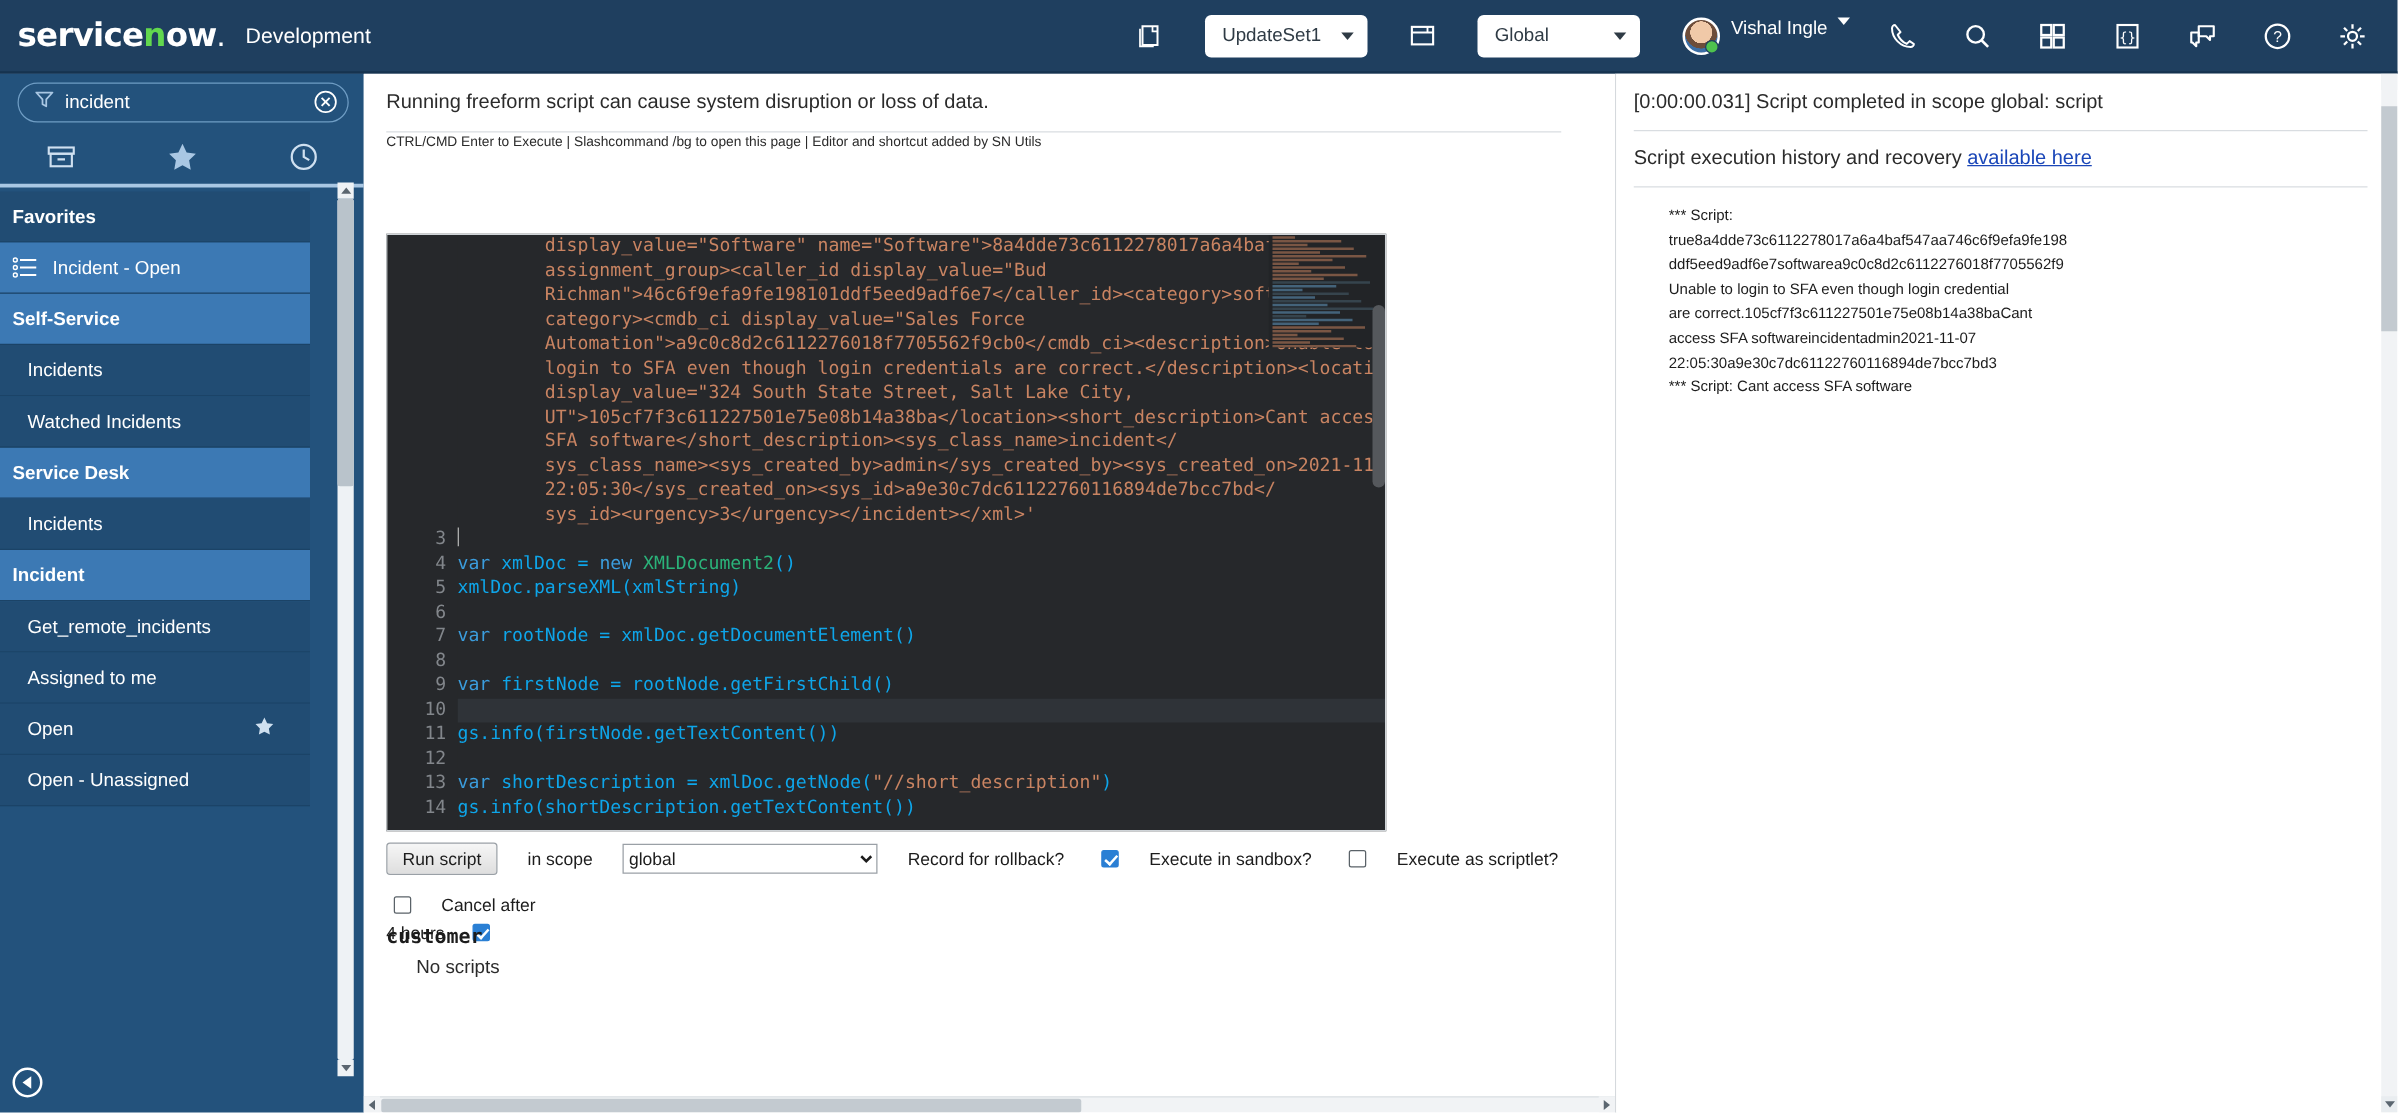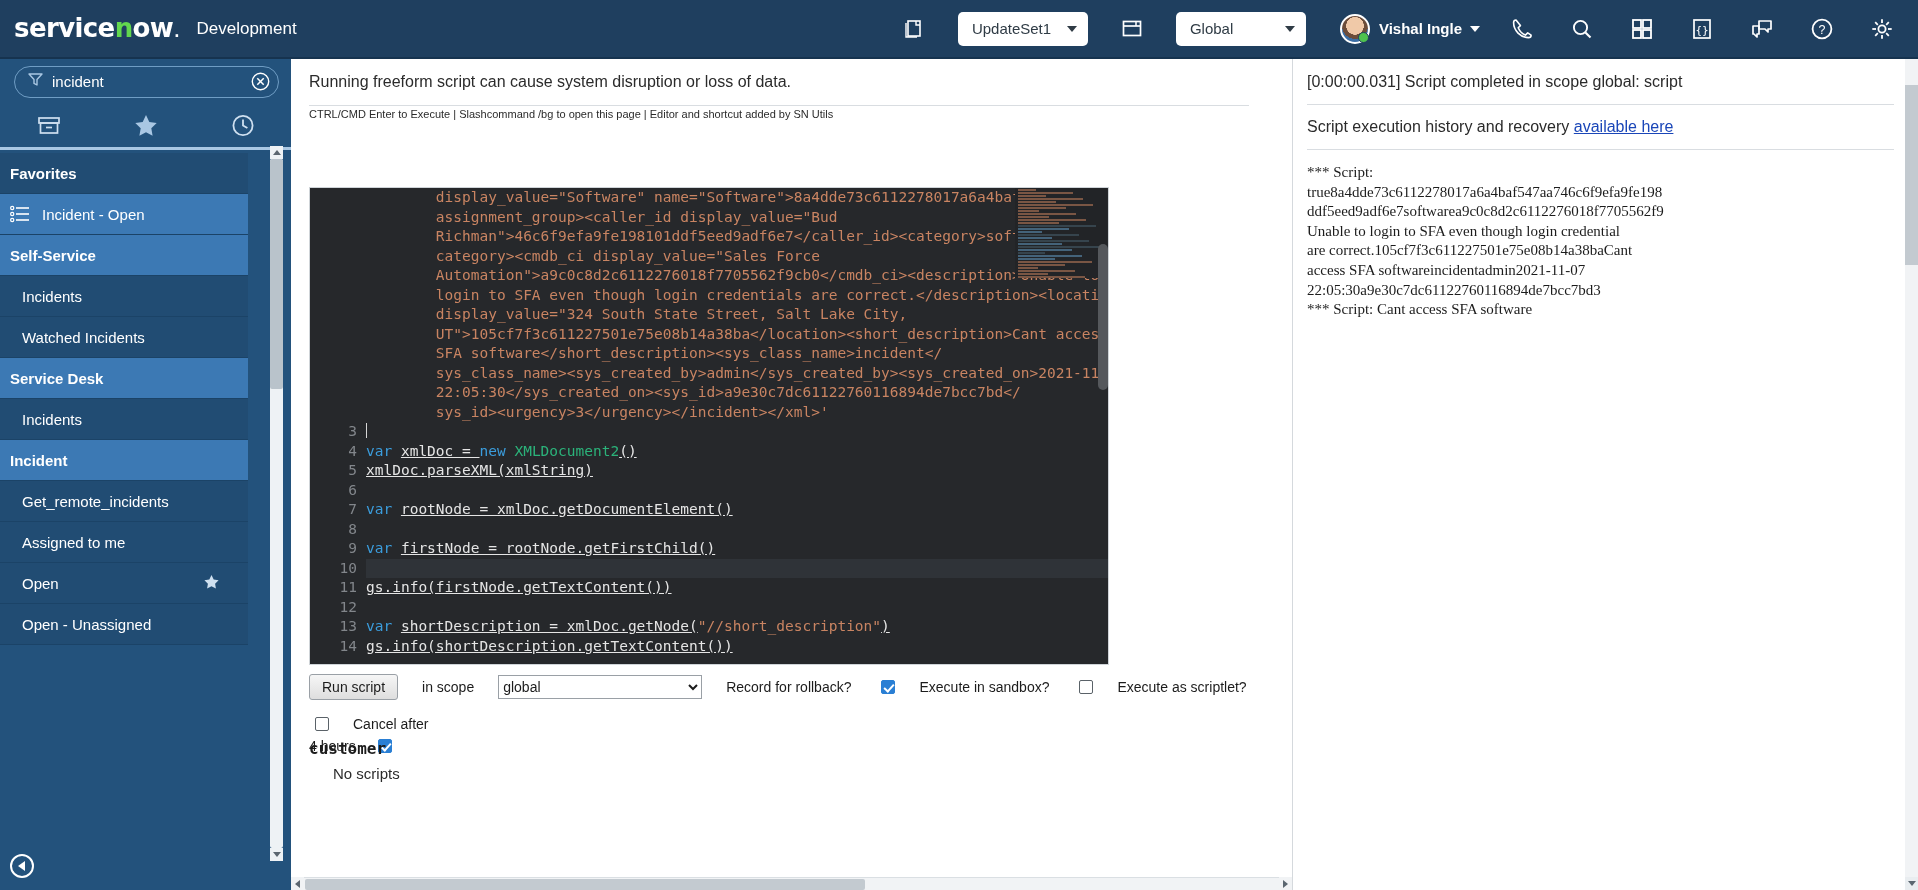--- a/index.html
+++ b/index.html
@@ -38,21 +38,21 @@
     position: relative; background: #ffffff; border-radius: 5px;
     height: 34px; display: flex; align-items: center;
     padding: 0 30px 0 14px; font-size: 15px; color: #2f3b45;
     cursor: pointer; min-width: 130px; margin: 0 6px;
   }
   .pill-select .caret {
     position: absolute; right: 11px; top: 50%; transform: translateY(-50%);
     width: 0; height: 0; border-left: 5px solid transparent;
     border-right: 5px solid transparent; border-top: 6px solid #2f3b45;
   }
-  #avatar-wrap { display: flex; align-items: center; margin: 0 4px 0 12px; cursor: pointer; font-weight: bold; }
+  #avatar-wrap { display: flex; align-items: flex-start; margin: 0 4px 0 12px; cursor: pointer; }
   #avatar {
     width: 30px; height: 30px; border-radius: 50%;
     background: radial-gradient(circle at 50% 38%, #f0c9a8 0 42%, #6d4d3a 43% 62%, #3b6ea5 63% 100%);
     border: 2px solid #ffffff; position: relative;
   }
   #avatar::after {
     content: ''; position: absolute; right: -1px; bottom: -1px;
     width: 9px; height: 9px; border-radius: 50%;
     background: #4ec24e; border: 1.5px solid #1f3f5f;
   }
@@ -162,21 +162,21 @@
   #gutter div { padding-right: 9px; height: 19.5px; }
   #code-area {
     flex: 1; position: relative; color: #d6d6d6; font-size: 14.5px;
     font-family: "DejaVu Sans Mono", monospace; line-height: 19.5px;
     white-space: pre; padding-top: 0; overflow: hidden;
   }
   #code-area .ln { height: 19.5px; }
   .tk-str { color: #c98462; }
   .tk-kw  { color: #3b9ddd; }
   .tk-cls { color: #2bb37a; }
-  .tk-pln { color: #e5e5e5; text-decoration: underline; }
+  .tk-pln { color: #0ea5e9; }
   .cursor-line { background: #2f3338; }
   .caretbar {
     display: inline-block; width: 1px; height: 15px; background: #d6d6d6;
     vertical-align: -2px;
   }
   #minimap {
     position: absolute; right: 1px; top: 0; width: 92px; height: 90px;
     background: #222427; overflow: hidden; pointer-events: none;
   }
   .mm-line { height: 2px; margin: 1px 3px; background: #8a5f4a; opacity: .85; }
@@ -244,23 +244,24 @@
   
   #right-pane {
     flex: 1; position: relative; padding: 14px 24px 0 14px;
     overflow: hidden; background: #ffffff;
   }
   #out-status { font-size: 16px; color: #2b2b2b; }
   .out-rule { height: 1px; background: #d9dde1; margin: 13px 0 13px 0; width: 100%; }
   #out-history { font-size: 16px; color: #2b2b2b; }
   #history-link { color: #1a46b8; text-decoration: underline; cursor: pointer; }
   #out-body {
-    font-family: Liberation Serif, serif; font-size: 15px;
+    font-family: Liberation Sans, sans-serif; font-size: 12px;
     line-height: 19.6px; color: #1c1c1c; white-space: pre-wrap;
     word-break: break-all;
+    margin-left: 28px;
   }
   #rp-vscroll {
     position: absolute; right: 0; top: 0; width: 13px; bottom: 0; background: #f1f3f5;
   }
   #rp-vthumb {
     position: absolute; right: 0; top: 26px; width: 13px; height: 180px;
     background: #c3cad0;
   }
   #rp-up, #rp-down {
     position: absolute; right: 0; width: 13px; height: 13px;

